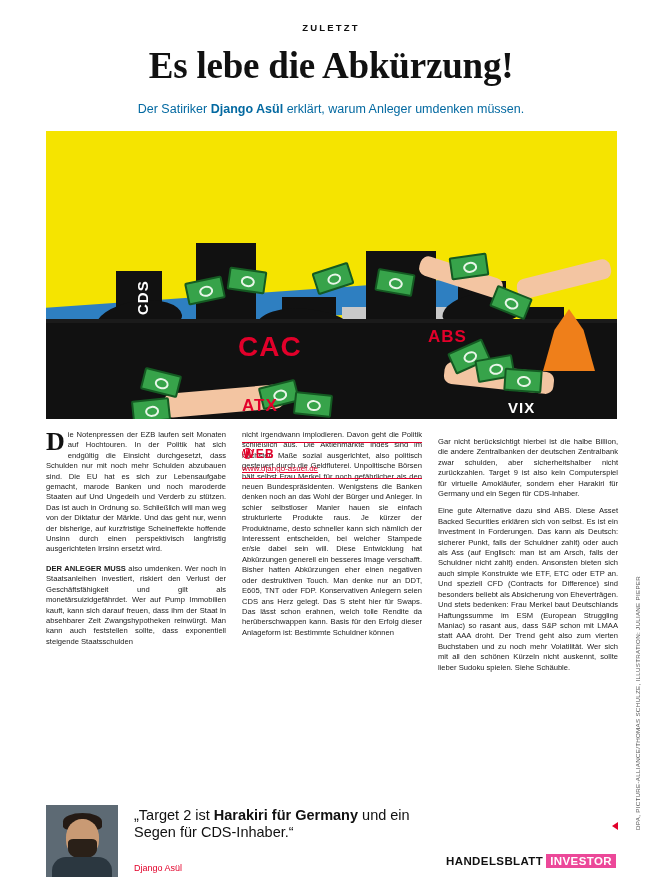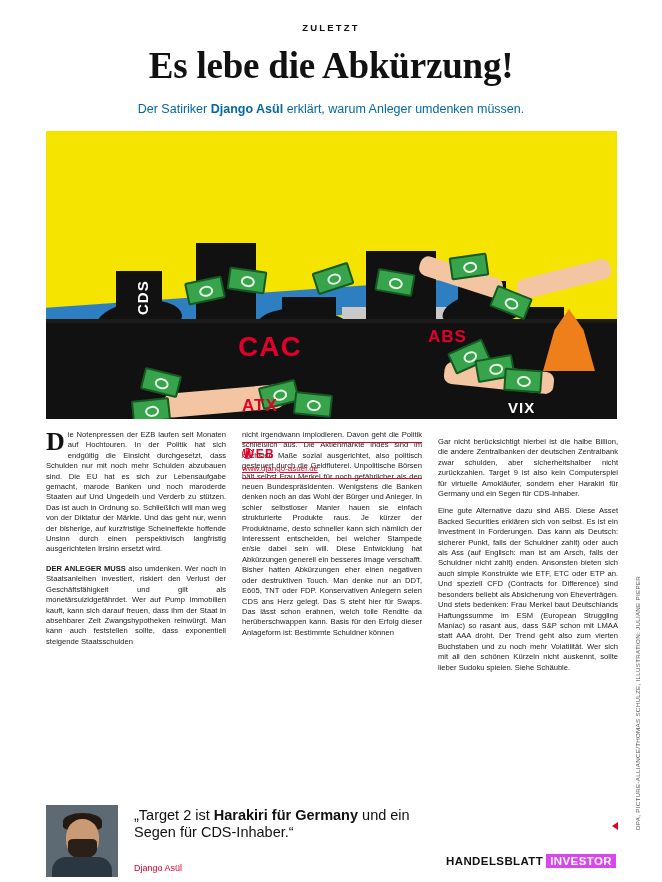--- a/index.html
+++ b/index.html
@@ -345,21 +345,21 @@
   .brand {
     position: absolute;
     right: 46px;
     top: 855px;
     font-size: 11.5px;
     font-weight: bold;
     letter-spacing: 0.4px;
     color: #111;
   }
   .brand .inv {
-    background: #d946ef;
+    background: #ec4899;
     color: #fff;
     padding: 1px 4px 1px 4px;
     margin-left: 3px;
   }
 </style>
 </head>
 <body>
 
 <div class="page">
 

